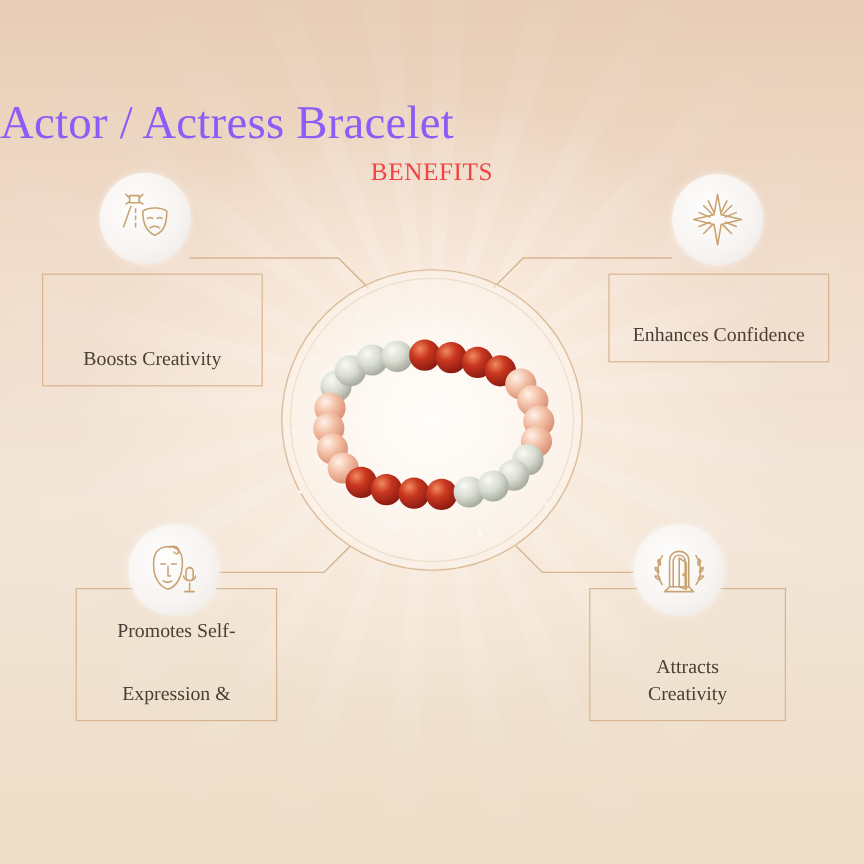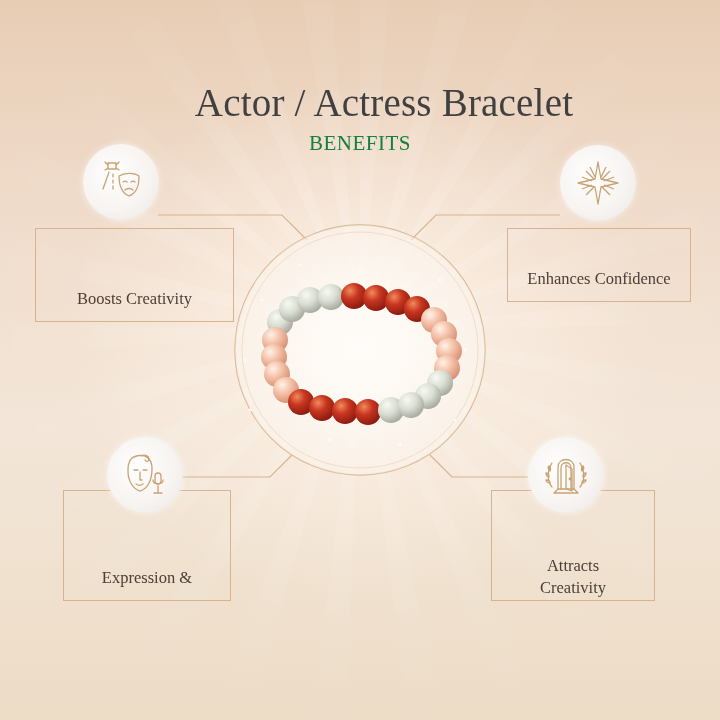--- a/index.html
+++ b/index.html
@@ -7,22 +7,22 @@
     font-family:"Liberation Serif","DejaVu Serif",serif;
     background:
       radial-gradient(ellipse 300px 260px at 360px 340px, rgba(255,252,245,0.95) 0%, rgba(252,240,228,0.6) 45%, rgba(240,220,200,0) 100%),
       linear-gradient(180deg,#e8cdb5 0%,#f0dccb 30%,#f3e6d8 60%,#eddcc6 100%);
   }
   .rays{position:absolute;inset:0;pointer-events:none;
     background:repeating-conic-gradient(from 0deg at 360px 330px, rgba(255,255,255,0.16) 0deg 5deg, rgba(255,255,255,0) 5deg 14deg);
     -webkit-mask-image:radial-gradient(circle at 360px 330px, #000 10%, rgba(0,0,0,0.5) 45%, transparent 80%);
     mask-image:radial-gradient(circle at 360px 330px, #000 10%, rgba(0,0,0,0.5) 45%, transparent 80%);
   }
-  .title{position:absolute;left:0;right:0;top:80px;text-align:center;color:#404040;font-size:39px;letter-spacing:0.2px;padding-left:48px;}
-  .subtitle{position:absolute;left:0;right:0;top:131px;text-align:center;color:#15803d;font-size:21px;letter-spacing:0.5px;}
+  .title{position:absolute;left:0;right:0;top:80px;text-align:left;color:#8b5cf6;font-size:39px;letter-spacing:0.2px;}
+  .subtitle{position:absolute;left:0;right:0;top:131px;text-align:center;color:#ef4444;font-size:21px;letter-spacing:0.5px;}
   .lines{position:absolute;inset:0;}
   .box{position:absolute;border:1.3px solid #d7b48f;box-sizing:border-box;
     display:flex;align-items:flex-end;justify-content:center;text-align:center;color:#4a3e36;font-size:16.5px;line-height:22px;}
   .box .txt{display:block;}
   .icon-circle{position:absolute;width:76px;height:76px;border-radius:50%;
     background:radial-gradient(circle at 40% 40%,#ffffff 0%,#f7f4f1 55%,#ebe6e3 100%);
     box-shadow:0 0 6px rgba(255,255,255,0.6);display:flex;align-items:center;justify-content:center;}
   .icon-circle svg{width:52px;height:52px;}
   .bracelet-circle{position:absolute;left:235px;top:225px;width:250px;height:250px;border-radius:50%;
     background:radial-gradient(circle, rgba(255,253,250,0.9) 0%, rgba(252,244,236,0.55) 70%, rgba(250,240,230,0.2) 100%);}
@@ -110,21 +110,21 @@
       <circle cx="250" cy="410" r="1.5"></circle>
         <circle cx="330" cy="440" r="1.2"></circle>
       <circle cx="400" cy="445" r="1.4"></circle>
         <circle cx="360" cy="270" r="1.1"></circle>
       <circle cx="465" cy="350" r="1.3"></circle>
         <circle cx="245" cy="360" r="1.2"></circle>
     </g>
   </svg>
 </div>
 
-<div class="box" style="left:35px;top:228px;width:199px;height:94px;padding-bottom:11px;">
+<div class="box" style="left:35px;top:228px;width:184px;height:94px;padding-bottom:11px;">
   <div class="txt">
     <span style="display:block;">Boosts Creativity</span>
   </div>
 </div>
 <div class="icon-circle" style="left:83px;top:144px;">
   <svg viewBox="0 0 52 52" fill="none" stroke="#c9a272" stroke-width="1.3" stroke-linecap="round" stroke-linejoin="round">
     <rect x="13" y="7" width="8" height="6"></rect>
     <path d="M10 6 l3 3 M24 6 l-3 3 M10 14 l3 -2 M24 14 l-3 -2"></path>
     <path d="M14 16 L8 33"></path>
     <path d="M18 18 v3 M18 24 v3 M18 30 v3"></path>
@@ -142,36 +142,37 @@
 <div class="icon-circle" style="left:560px;top:145px;">
   <svg viewBox="0 0 52 52" fill="none" stroke="#c9a272" stroke-width="1.3" stroke-linejoin="round">
     <path d="M26 5 L29 22 L46 26 L29 30 L26 47 L23 30 L6 26 L23 22 Z"></path>
     <path d="M14 14 L22 22 M38 14 L30 22 M14 38 L22 30 M38 38 L30 30"></path>
     <path d="M18 10 L23 20 M34 10 L29 20 M10 20 L20 24 M42 20 L32 24 M10 32 L20 28 M42 32 L32 28"></path>
   </svg>
 </div>
 
 <div class="box" style="left:63px;top:490px;width:168px;height:111px;padding-bottom:11px;">
   <div class="txt">
+    <span style="display:block;">Promotes Self-</span>
     <span style="display:block;margin-top:30px;">Expression &amp;</span>
   </div>
 </div>
 <div class="icon-circle" style="left:107px;top:437px;">
   <svg viewBox="0 0 52 52" fill="none" stroke="#c9a272" stroke-width="1.3" stroke-linecap="round" stroke-linejoin="round">
     <path d="M10 14 c2 -8 14 -10 20 -4 c2 2 3 6 3 10 c0 12 -5 20 -12 22 c-7 -2 -12 -10 -12 -20 c0 -3 0 -6 1 -8 z"></path>
     <path d="M22 7 c4 -2 8 0 8 3 c0 3 -3 3 -4 1"></path>
     <path d="M15 21 h4 M24 21 h4"></path>
     <path d="M21 23 v8 h2"></path>
     <path d="M17 35 c2 1.5 5 1.5 7 0"></path>
     <rect x="36" y="24" width="6" height="11" rx="3"></rect>
     <path d="M34 31 c0 5 10 5 10 0 M39 37 v6 M35 44 h8"></path>
   </svg>
 </div>
 
-<div class="box" style="left:491px;top:490px;width:164px;height:111px;padding-bottom:1px;">
+<div class="box" style="left:491px;top:490px;width:164px;height:111px;padding-bottom:11px;">
   <div class="txt">
     <span style="display:block;">Attracts</span>
     <span style="display:block;">Creativity</span>
   </div>
 </div>
 <div class="icon-circle" style="left:528px;top:437px;">
   <svg viewBox="0 0 52 52" fill="none" stroke="#c9a272" stroke-width="1.3" stroke-linecap="round" stroke-linejoin="round">
     <path d="M18 40 V18 c0 -10 16 -10 16 0 V40"></path>
     <path d="M21 40 V19 c0 -7 10 -7 10 0 V40"></path>
     <path d="M26 16 L32 20 V42 L26 40 Z"></path>

